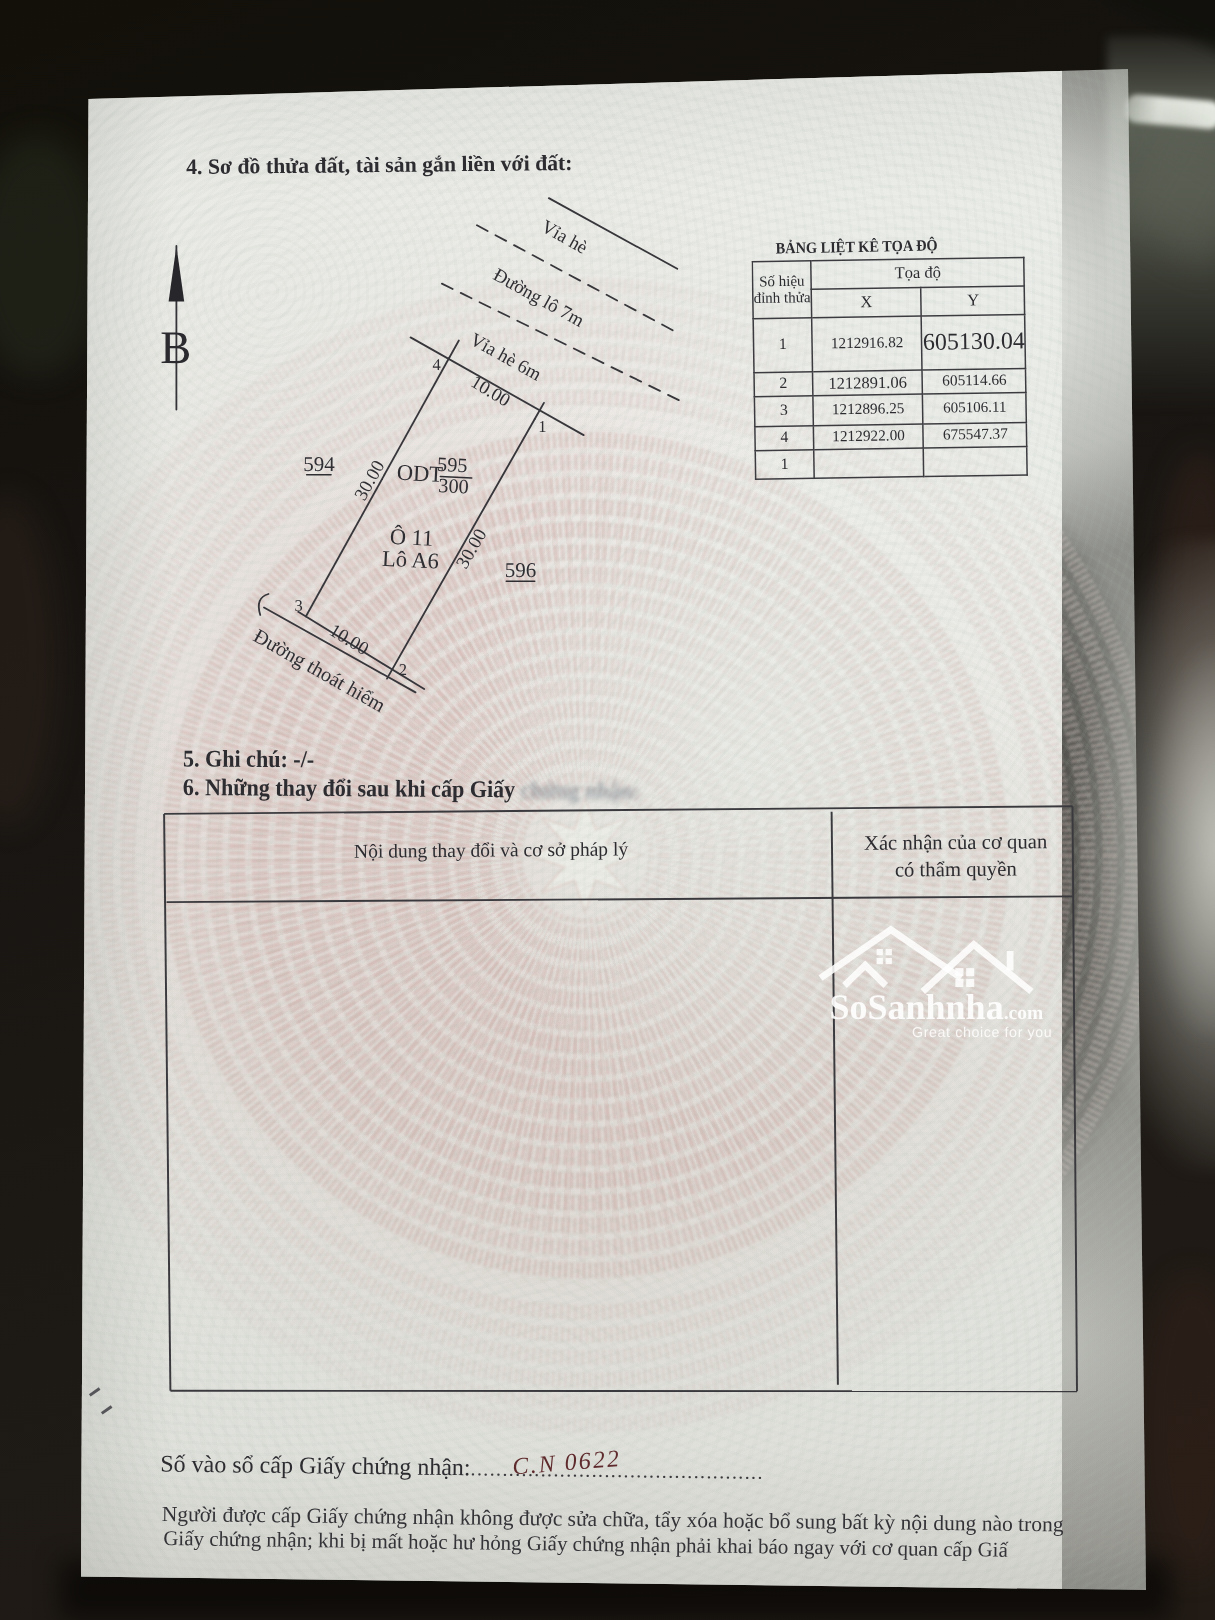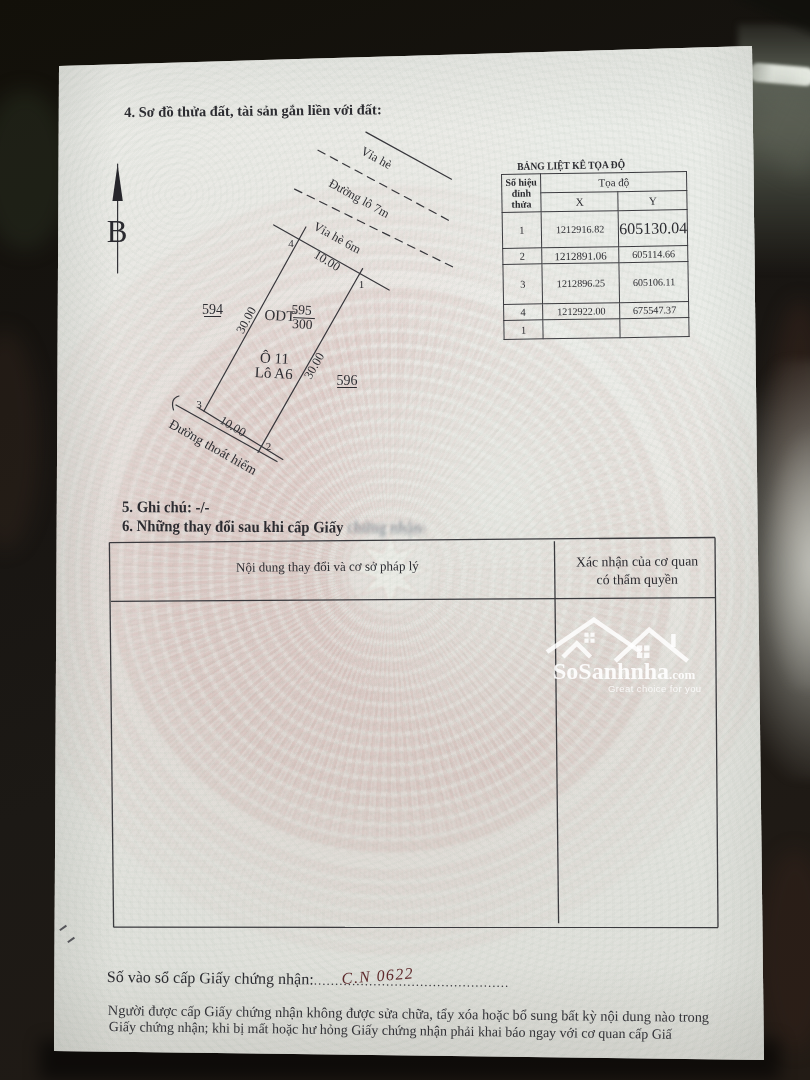--- a/index.html
+++ b/index.html
@@ -7,21 +7,21 @@
  font-family:"Liberation Serif",serif;}
 #stage{position:absolute;left:0;top:0;width:810px;height:1080px;overflow:hidden;
  background:linear-gradient(160deg,#121009 0%,#171411 30%,#1c1915 60%,#221b15 100%);}
 .bgblob{position:absolute;border-radius:50%;filter:blur(10px);}
 #trgray{position:absolute;left:738px;top:24px;width:80px;height:250px;background:linear-gradient(180deg,rgba(70,72,64,.35) 0%,rgba(95,100,89,.95) 22%,rgba(88,93,82,.9) 42%,rgba(62,65,56,.7) 72%,rgba(48,50,43,0) 100%);filter:blur(3px);}
 #streak1{position:absolute;left:750px;top:65px;width:64px;height:19px;background:linear-gradient(90deg,rgba(225,230,221,.55),rgba(229,233,225,.95) 35%,rgba(233,237,229,.98) 100%);border-radius:8px;transform:rotate(5deg);filter:blur(1.8px);}
 #trdark{position:absolute;left:742px;top:-36px;width:150px;height:68px;background:rgba(16,16,12,.92);transform:rotate(24deg);filter:blur(5px);}
 #streak2{position:absolute;left:756px;top:95px;width:70px;height:70px;background:rgba(95,100,88,.5);transform:rotate(29deg);filter:blur(12px);}
 #papershadow{position:absolute;left:40px;top:1040px;width:740px;height:40px;background:rgba(0,0,0,.55);filter:blur(8px);}
 #content{filter:blur(0.25px);}
-#paper{position:absolute;left:0;top:0;width:810px;height:1080px;
+#paper{position:absolute;left:0;top:0;width:708px;height:1080px;
  clip-path:polygon(59px 66px,752px 46px,764px 1060px,54px 1051px);
  background:
   radial-gradient(520px 420px at 165px 500px,rgba(214,186,184,.22),rgba(214,186,184,0) 70%),radial-gradient(480px 380px at 350px 700px,rgba(216,185,182,.16),rgba(216,185,182,0) 75%),radial-gradient(380px 280px at 270px 250px,rgba(221,193,190,.16),rgba(221,193,190,0) 75%),radial-gradient(300px 220px at 480px 180px,rgba(223,198,195,.12),rgba(223,198,195,0) 75%),
   radial-gradient(700px 520px at 620px 180px,rgba(244,246,243,.6),rgba(244,246,243,0) 70%),
   linear-gradient(173deg,#eceae7 0%,#eae8e4 40%,#e7e5e0 75%,#e3e1dc 100%);}
 .moire{position:absolute;left:0;top:0;width:810px;height:1080px;pointer-events:none;}
 #moire1{background:
  repeating-radial-gradient(circle at 22% 18%,rgba(176,192,178,.07) 0 2px,rgba(255,255,255,0) 2px 6px),
  repeating-radial-gradient(circle at 75% 55%,rgba(170,188,176,.06) 0 2px,rgba(255,255,255,0) 2px 7px);}
 #moire2{background:
@@ -128,40 +128,40 @@
      <line x1="119.4" y1="196.5" x2="135.7" y2="196.5"></line>
      <line x1="252.5" y1="267.5" x2="271.5" y2="267.5"></line>
     </g>
    </svg>
 
    <div class="txt" style="left:517px;top:160.5px;font-weight:bold;font-size:10.5px;transform:rotate(-1.1deg) scaleX(0.91);transform-origin:0 0;">BẢNG LIỆT KÊ TỌA ĐỘ</div>
    <div style="position:absolute;left:501px;top:174px;transform:rotate(-0.9deg);transform-origin:0 0;">
     <table style="border-collapse:collapse;font-family:'Liberation Serif',serif;color:#2c2c31;text-align:center;">
      <tbody>
               <tr>
-      <td rowspan="2" style="border:1px solid #3c3c40;width:38px;padding:0;font-size:10px;line-height:11px;font-weight:bold;">Số hiệu<br>đỉnh thửa</td>
+      <td rowspan="2" style="border:1px solid #3c3c40;width:38px;padding:0;font-size:10px;line-height:11px;">Số hiệu<br>đỉnh thửa</td>
       <td colspan="2" style="border:1px solid #3c3c40;height:18px;font-size:11px;padding:0;">Tọa độ</td>
      </tr>
      <tr>
       <td style="border:1px solid #3c3c40;width:53px;height:18px;padding:0;font-size:11px;">X</td>
       <td style="border:1px solid #3c3c40;width:53px;padding:0;font-size:11px;">Y</td>
      </tr>
      <tr>
                 <td style="border:1px solid #3c3c40;height:15px;font-size:10.5px;padding:0;">1</td>
                 <td style="border:1px solid #3c3c40;font-size:10.2px;padding:12px;">1212916.82</td>
                 <td style="border:1px solid #3c3c40;font-size:16px;padding:0;">605130.04</td>
               </tr>
      <tr>
                 <td style="border:1px solid #3c3c40;height:15px;font-size:10.5px;padding:0;">2</td>
                 <td style="border:1px solid #3c3c40;font-size:11px;padding:0;">1212891.06</td>
                 <td style="border:1px solid #3c3c40;font-size:10.2px;padding:0;">605114.66</td>
               </tr>
      <tr>
                 <td style="border:1px solid #3c3c40;height:15px;font-size:10.5px;padding:0;">3</td>
-                <td style="border:1px solid #3c3c40;font-size:10.2px;padding:14px;">1212896.25</td>
+                <td style="border:1px solid #3c3c40;font-size:10.2px;padding:4px;">1212896.25</td>
                 <td style="border:1px solid #3c3c40;font-size:10px;padding:0;">605106.11</td>
               </tr>
      <tr>
                 <td style="border:1px solid #3c3c40;height:15px;font-size:10.5px;padding:0;">4</td>
                 <td style="border:1px solid #3c3c40;font-size:10.2px;padding:0;">1212922.00</td>
                 <td style="border:1px solid #3c3c40;font-size:10.2px;padding:0;">675547.37</td>
               </tr>
      <tr>
                 <td style="border:1px solid #3c3c40;height:18px;font-size:10.5px;padding:0;">1</td>
                 <td style="border:1px solid #3c3c40;"></td>

